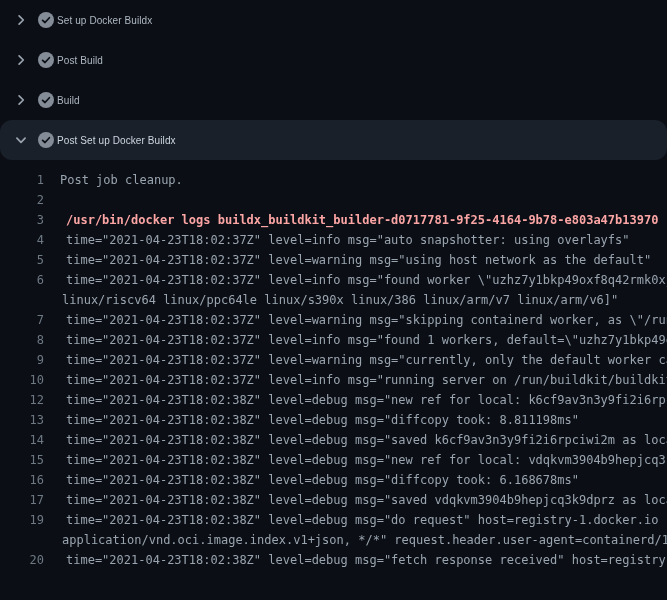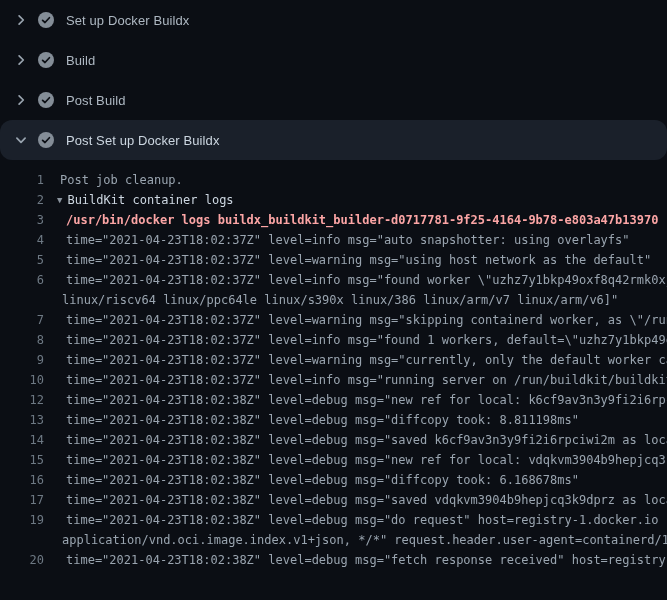--- a/index.html
+++ b/index.html
@@ -9,21 +9,21 @@
 
   
   .steps { width: 100%; }
   .step-row { height: 40px; display: flex; align-items: center; padding-left: 13px;
               cursor: pointer; }
   .step-row.expanded { background: #1a202a; border-radius: 12px; }
   .chev { width: 16px; height: 16px; color: #99a4af; display: inline-flex;
           align-items: center; justify-content: center; flex: 0 0 16px; }
   .status { width: 16px; height: 16px; margin-left: 9px; display: inline-flex;
             align-items: center; justify-content: center; flex: 0 0 16px; }
-  .step-title { margin-left: 12px; font-size: 13px; color: #aeb8c2; letter-spacing: .1px; }
+  .step-title { margin-left: 3px; font-size: 10px; color: #aeb8c2; letter-spacing: .1px; }
   .step-row.expanded .step-title { color: #ccd6e0; font-weight: 500; }
 
   
   .log { padding-top: 10px; position: relative; }
   .log-line { position: relative; height: 20px;
               font-family: "DejaVu Sans Mono", monospace; font-size: 12px;
               line-height: 20px; white-space: pre; }
   .num { position: absolute; left: 0; top: 0; width: 44px; text-align: right;
          color: #6e7984; cursor: pointer; }
   .text { position: absolute; top: 0; color: #9aa5b0; }
@@ -59,54 +59,54 @@
           <svg width="16" height="16" viewBox="0 0 16 16">
             <path d="M6.1 3.9 L10.3 8 L6.1 12.1" fill="none" stroke="currentColor" stroke-width="1.7" stroke-linecap="round" stroke-linejoin="round"></path>
           </svg>
         </span>
         <span class="status">
           <svg width="16" height="16" viewBox="0 0 16 16">
             <circle cx="8" cy="8" r="8" fill="#848d97"></circle>
             <path d="M4.6 8.3 L7 10.5 L11.4 5.7" fill="none" stroke="#0b0e14" stroke-width="1.7" stroke-linecap="round" stroke-linejoin="round"></path>
           </svg>
         </span>
-        <span class="step-title">Build</span>
+        <span class="step-title">Post Build</span>
       </div>
       <div class="step-row">
         <span class="chev">
           <svg width="16" height="16" viewBox="0 0 16 16">
             <path d="M6.1 3.9 L10.3 8 L6.1 12.1" fill="none" stroke="currentColor" stroke-width="1.7" stroke-linecap="round" stroke-linejoin="round"></path>
           </svg>
         </span>
         <span class="status">
           <svg width="16" height="16" viewBox="0 0 16 16">
             <circle cx="8" cy="8" r="8" fill="#848d97"></circle>
             <path d="M4.6 8.3 L7 10.5 L11.4 5.7" fill="none" stroke="#0b0e14" stroke-width="1.7" stroke-linecap="round" stroke-linejoin="round"></path>
           </svg>
         </span>
-        <span class="step-title">Post Build</span>
+        <span class="step-title">Build</span>
       </div>
       <div class="step-row expanded">
         <span class="chev">
           <svg width="16" height="16" viewBox="0 0 16 16">
             <path d="M3.9 6.1 L8 10.3 L12.1 6.1" fill="none" stroke="currentColor" stroke-width="1.7" stroke-linecap="round" stroke-linejoin="round"></path>
           </svg>
         </span>
         <span class="status">
           <svg width="16" height="16" viewBox="0 0 16 16">
             <circle cx="8" cy="8" r="8" fill="#848d97"></circle>
             <path d="M4.6 8.3 L7 10.5 L11.4 5.7" fill="none" stroke="#0b0e14" stroke-width="1.7" stroke-linecap="round" stroke-linejoin="round"></path>
           </svg>
         </span>
         <span class="step-title">Post Set up Docker Buildx</span>
       </div>
     </div>
   <div class="log" id="log">
       <div class="log-line plain"><span class="num">1</span><span class="text">Post job cleanup.</span></div>
-      <div class="log-line group"><span class="num">2</span><span class="text"><span class="tri">▼</span><span>BuildKit container logs</span></span></div>
+      <div class="log-line group"><span class="num">2</span></div>
       <div class="log-line command"><span class="num">3</span><span class="text">/usr/bin/docker logs buildx_buildkit_builder-d0717781-9f25-4164-9b78-e803a47b13970</span></div>
       <div class="log-line content"><span class="num">4</span><span class="text">time="2021-04-23T18:02:37Z" level=info msg="auto snapshotter: using overlayfs"</span></div>
       <div class="log-line content"><span class="num">5</span><span class="text">time="2021-04-23T18:02:37Z" level=warning msg="using host network as the default"</span></div>
       <div class="log-line content"><span class="num">6</span><span class="text">time="2021-04-23T18:02:37Z" level=info msg="found worker \"uzhz7y1bkp49oxf8q42rmk0xj</span></div>
       <div class="log-line cont"><span class="num"></span><span class="text">linux/riscv64 linux/ppc64le linux/s390x linux/386 linux/arm/v7 linux/arm/v6]"</span></div>
       <div class="log-line content"><span class="num">7</span><span class="text">time="2021-04-23T18:02:37Z" level=warning msg="skipping containerd worker, as \"/run</span></div>
       <div class="log-line content"><span class="num">8</span><span class="text">time="2021-04-23T18:02:37Z" level=info msg="found 1 workers, default=\"uzhz7y1bkp49ox</span></div>
       <div class="log-line content"><span class="num">9</span><span class="text">time="2021-04-23T18:02:37Z" level=warning msg="currently, only the default worker ca</span></div>
       <div class="log-line content"><span class="num">10</span><span class="text">time="2021-04-23T18:02:37Z" level=info msg="running server on /run/buildkit/buildkit</span></div>
       <div class="log-line content"><span class="num">12</span><span class="text">time="2021-04-23T18:02:38Z" level=debug msg="new ref for local: k6cf9av3n3y9fi2i6rpc</span></div>

